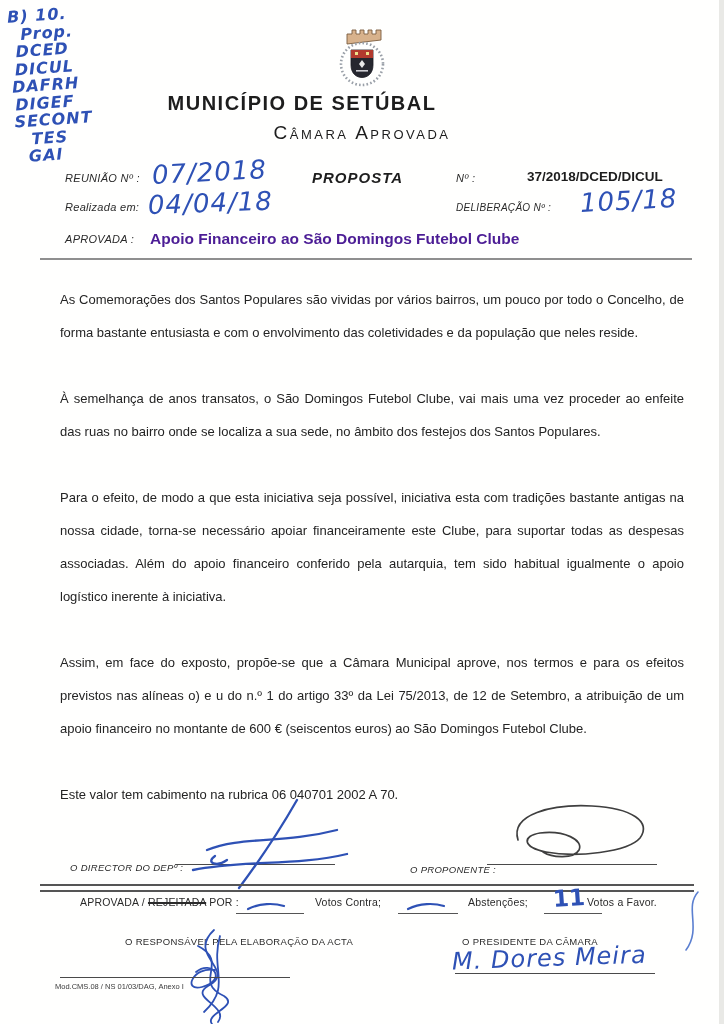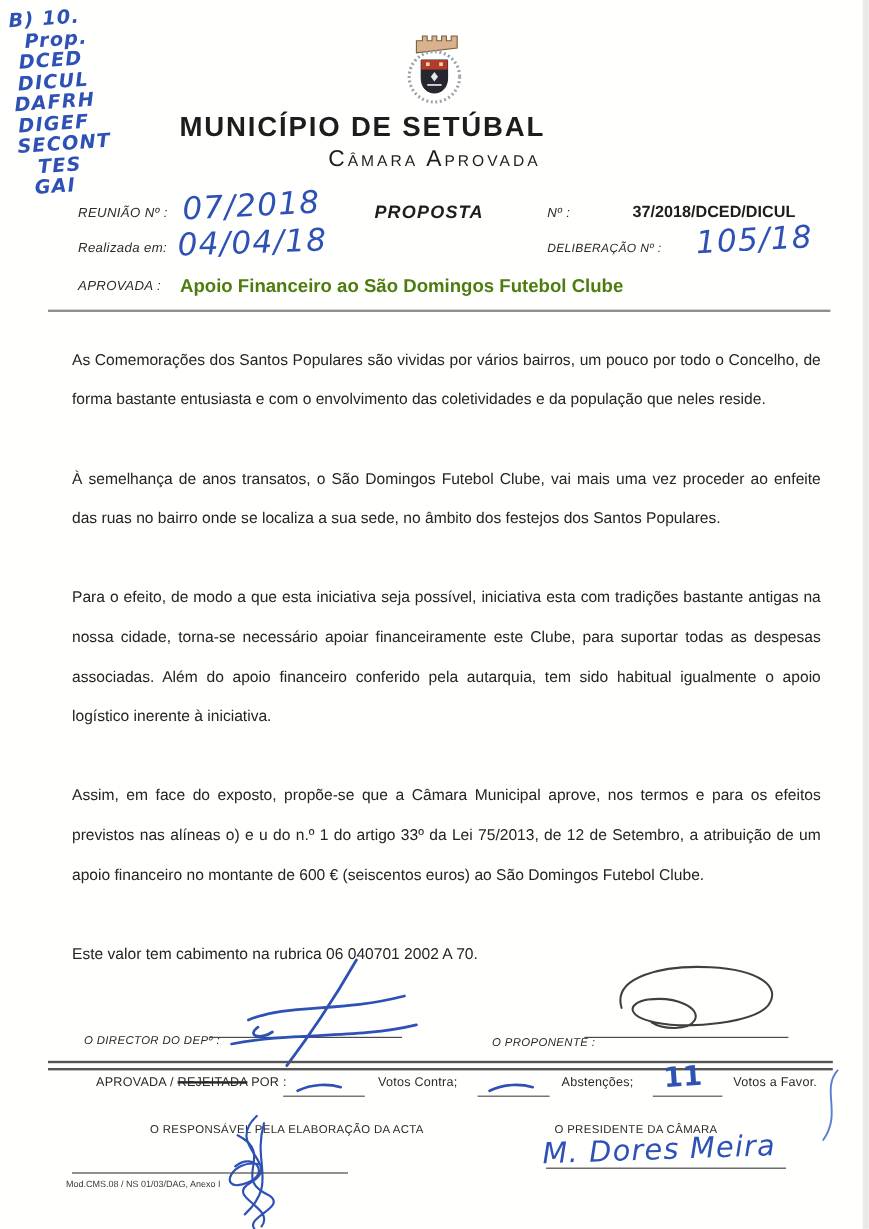--- a/index.html
+++ b/index.html
@@ -12,31 +12,31 @@
   .ink{color:#2e51b5;font-family:"DejaVu Sans",sans-serif;}
   .hand-lg{font-size:26px;letter-spacing:1px;transform:rotate(-3deg);transform-origin:left center;
            font-style:italic;font-weight:500;}
   .routing{position:absolute;left:10px;top:6px;transform:rotate(-4deg);line-height:17.5px;
            font-size:16px;font-weight:bold;font-style:italic;letter-spacing:1px;}
   .routing div{white-space:nowrap;}
 
   
   .crest{position:absolute;left:332px;top:26px;}
   .muni-title{position:absolute;left:0;top:92px;width:604px;text-align:center;
-              font-size:23px;font-weight:600;letter-spacing:1.5px;color:#1d1d1d;}
+              font-size:20px;font-weight:600;letter-spacing:1.5px;color:#1d1d1d;}
   .muni-sub{position:absolute;left:0;top:122px;width:724px;text-align:center;
             font-variant:small-caps;font-size:19px;letter-spacing:2.5px;color:#1d1d1d;}
 
   
   .flabel{position:absolute;font-style:italic;font-size:11px;color:#2a2a2a;letter-spacing:.3px;}
   .flabel.small{font-size:10px;text-align:center;}
   .proposta{position:absolute;left:312px;top:169px;font-size:15px;font-weight:bold;
             font-style:italic;letter-spacing:1px;color:#1d1d1d;}
   .numero-val{position:absolute;left:527px;top:169px;font-size:13.5px;font-weight:bold;color:#1d1d1d;}
-  .assunto-val{position:absolute;left:150px;top:230px;font-size:15.5px;font-weight:bold;color:#4d7c0f;}
+  .assunto-val{position:absolute;left:150px;top:230px;font-size:15.5px;font-weight:bold;color:#4c1d95;}
   .rule{position:absolute;background:#8f8f8f;}
 
   
   .bodytext{position:absolute;left:60px;top:283px;width:624px;}
   .bodytext p{margin:0 0 33px 0;font-size:13px;line-height:33px;text-align:justify;color:#242424;}
 
   
   .sig-label{position:absolute;font-style:italic;font-size:9.5px;color:#2a2a2a;letter-spacing:.3px;}
   .sig-line{position:absolute;border-bottom:1.6px solid #4a4a4a;}
   .double-rule{position:absolute;left:40px;top:884px;width:654px;height:4px;
@@ -137,21 +137,21 @@
   <span class="vote-label" style="left:315px">Votos Contra;</span>
   <div class="blank" style="left:398px;width:60px"></div>
   <svg style="left:406px;top:901px" width="40" height="10" viewBox="0 0 40 10">
     <path d="M2,8 C14,2 28,2 38,5" fill="none" stroke="#2e51b5" stroke-width="2.2" stroke-linecap="round"></path>
   </svg>
 
   <span class="vote-label" style="left:468px">Abstenções;</span>
   <div class="blank" style="left:544px;width:58px"></div>
   <span class="ink hand-11">11</span>
 
-  <span class="vote-label" style="left:611px">Votos a Favor.</span>
+  <span class="vote-label" style="left:587px">Votos a Favor.</span>
 
 
   <span class="sig-label" style="left:125px;top:936px;font-style:normal">O RESPONSÁVEL PELA ELABORAÇÃO DA ACTA</span>
   <svg style="left:168px;top:928px" width="95" height="96" viewBox="0 0 95 96">
     <g fill="none" stroke="#2e51b5" stroke-width="1.8" stroke-linecap="round">
       <path d="M46,2 C18,28 70,42 40,58 C20,70 62,78 50,94"></path>
       <path d="M30,18 C62,34 24,54 56,68 C72,78 36,86 44,96"></path>
       <path d="M52,8 C42,42 64,58 36,84"></path>
       <path d="M28,44 c16,-13 32,8 6,15 c-20,5 -9,-21 13,-17"></path>
     </g>

